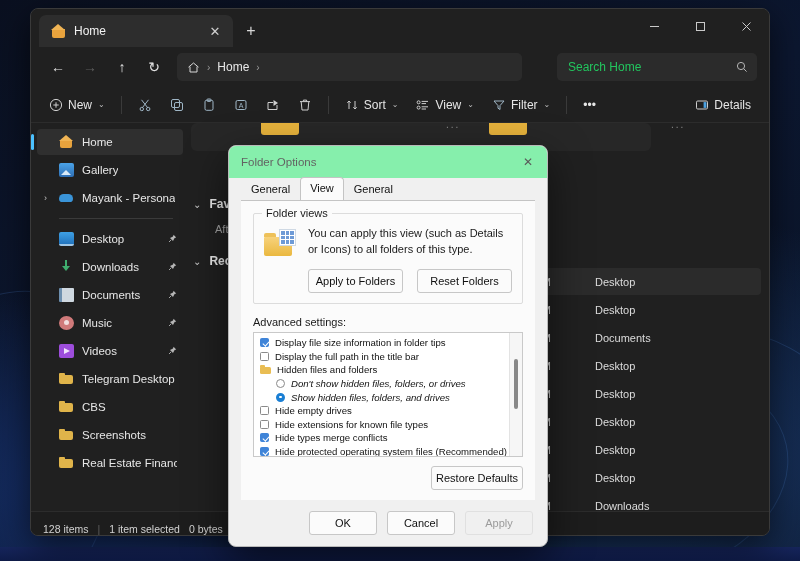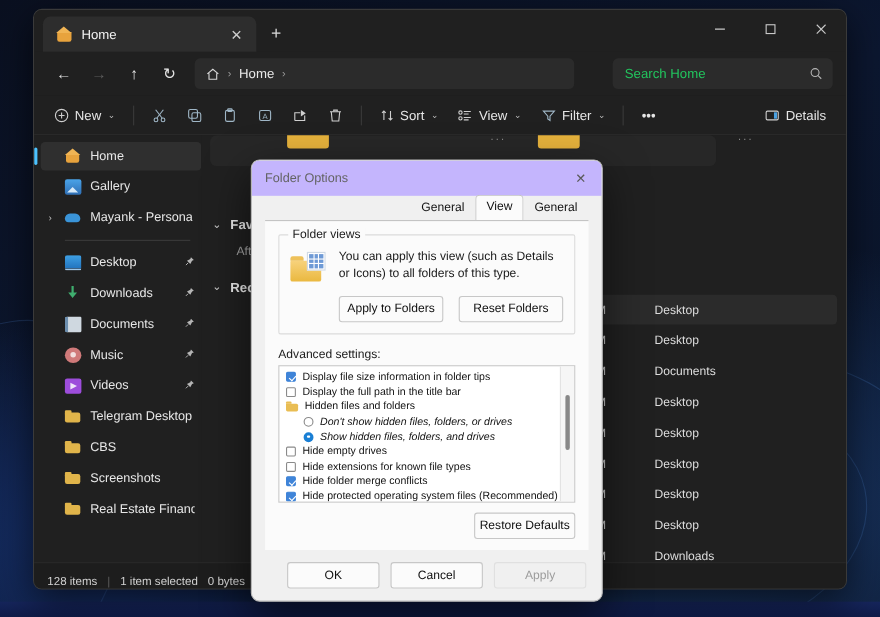--- a/index.html
+++ b/index.html
@@ -227,30 +227,30 @@
   
   #dialog {
     position: absolute; left: 228px; top: 145px; width: 320px; height: 402px;
     background: #f0f0f0; border-radius: 8px; border: 1px solid #b9b9b9;
     box-shadow: 0 14px 40px rgba(0,0,0,0.55);
     display: flex; flex-direction: column; overflow: hidden;
     color: #1a1a1a;
   }
   .dlg-title {
     height: 32px; display: flex; align-items: center; justify-content: space-between;
-    padding: 0 4px 0 12px; background: #c4b5fd; flex: 0 0 auto; text-align: center;
+    padding: 0 4px 0 12px; background: #86efac; flex: 0 0 auto; text-align: center;
   }
   .dlg-title .t { font-size: 11.5px; color: #636363; }
   .dlg-close {
     width: 30px; height: 26px; display: flex; align-items: center; justify-content: center;
     color: #5a5a5a; font-size: 12px; border-radius: 4px;
   }
   .tabs {
     display: flex; align-items: flex-end; padding: 0 12px; height: 22px;
-    flex: 0 0 auto; position: relative; justify-content: flex-end;
+    flex: 0 0 auto; position: relative;
   }
   .dtab {
     font-size: 11px; padding: 3px 9px 3px; color: #111;
     border: 1px solid transparent; border-bottom: none;
     background: transparent; line-height: 1.25;
   }
   .dtab.active {
     background: #fbfbfb; border-color: #c4c4c4; border-radius: 4px 4px 0 0;
     position: relative; z-index: 2; padding-top: 4px; padding-bottom: 4px;
   }
@@ -337,21 +337,21 @@
   .vthumb {
     position: absolute; left: 4px; top: 26px; width: 4px; height: 50px;
     background: #888; border-radius: 2px;
   }
   .restore-wrap { display: flex; justify-content: flex-end; margin-top: 9px; }
   .btn.restore { width: 92px; }
   .dlg-footer {
     height: 46px; display: flex; align-items: center; justify-content: flex-end;
     gap: 10px; padding: 0 14px; flex: 0 0 auto;
   }
-  .btn.foot { width: 84px; padding: 5px 0; }
+  .btn.foot { width: 68px; padding: 5px 0; }
   .btn.foot.disabled { color: #9b9b9b; border-color: #e0e0e0; background: #f0f0f0; }
 
   
   #taskbar {
     position: absolute; left: 0; right: 0; bottom: 0; height: 14px;
     background: linear-gradient(#16255c, #0f1c49);
   }
 </style>
 </head>
 <body>
@@ -750,21 +750,21 @@
         <div class="opt">
           <span class="cb"></span>
           <span>Hide empty drives</span>
         </div>
         <div class="opt">
           <span class="cb"></span>
           <span>Hide extensions for known file types</span>
         </div>
         <div class="opt">
           <span class="cb on"></span>
-          <span>Hide folder merge conflicts</span>
+          <span>Hide types merge conflicts</span>
         </div>
         <div class="opt">
           <span class="cb on"></span>
           <span>Hide protected operating system files (Recommended)</span>
         </div>
 
       </div>
 
       <div class="vscroll">
         <div class="vthumb"></div>

